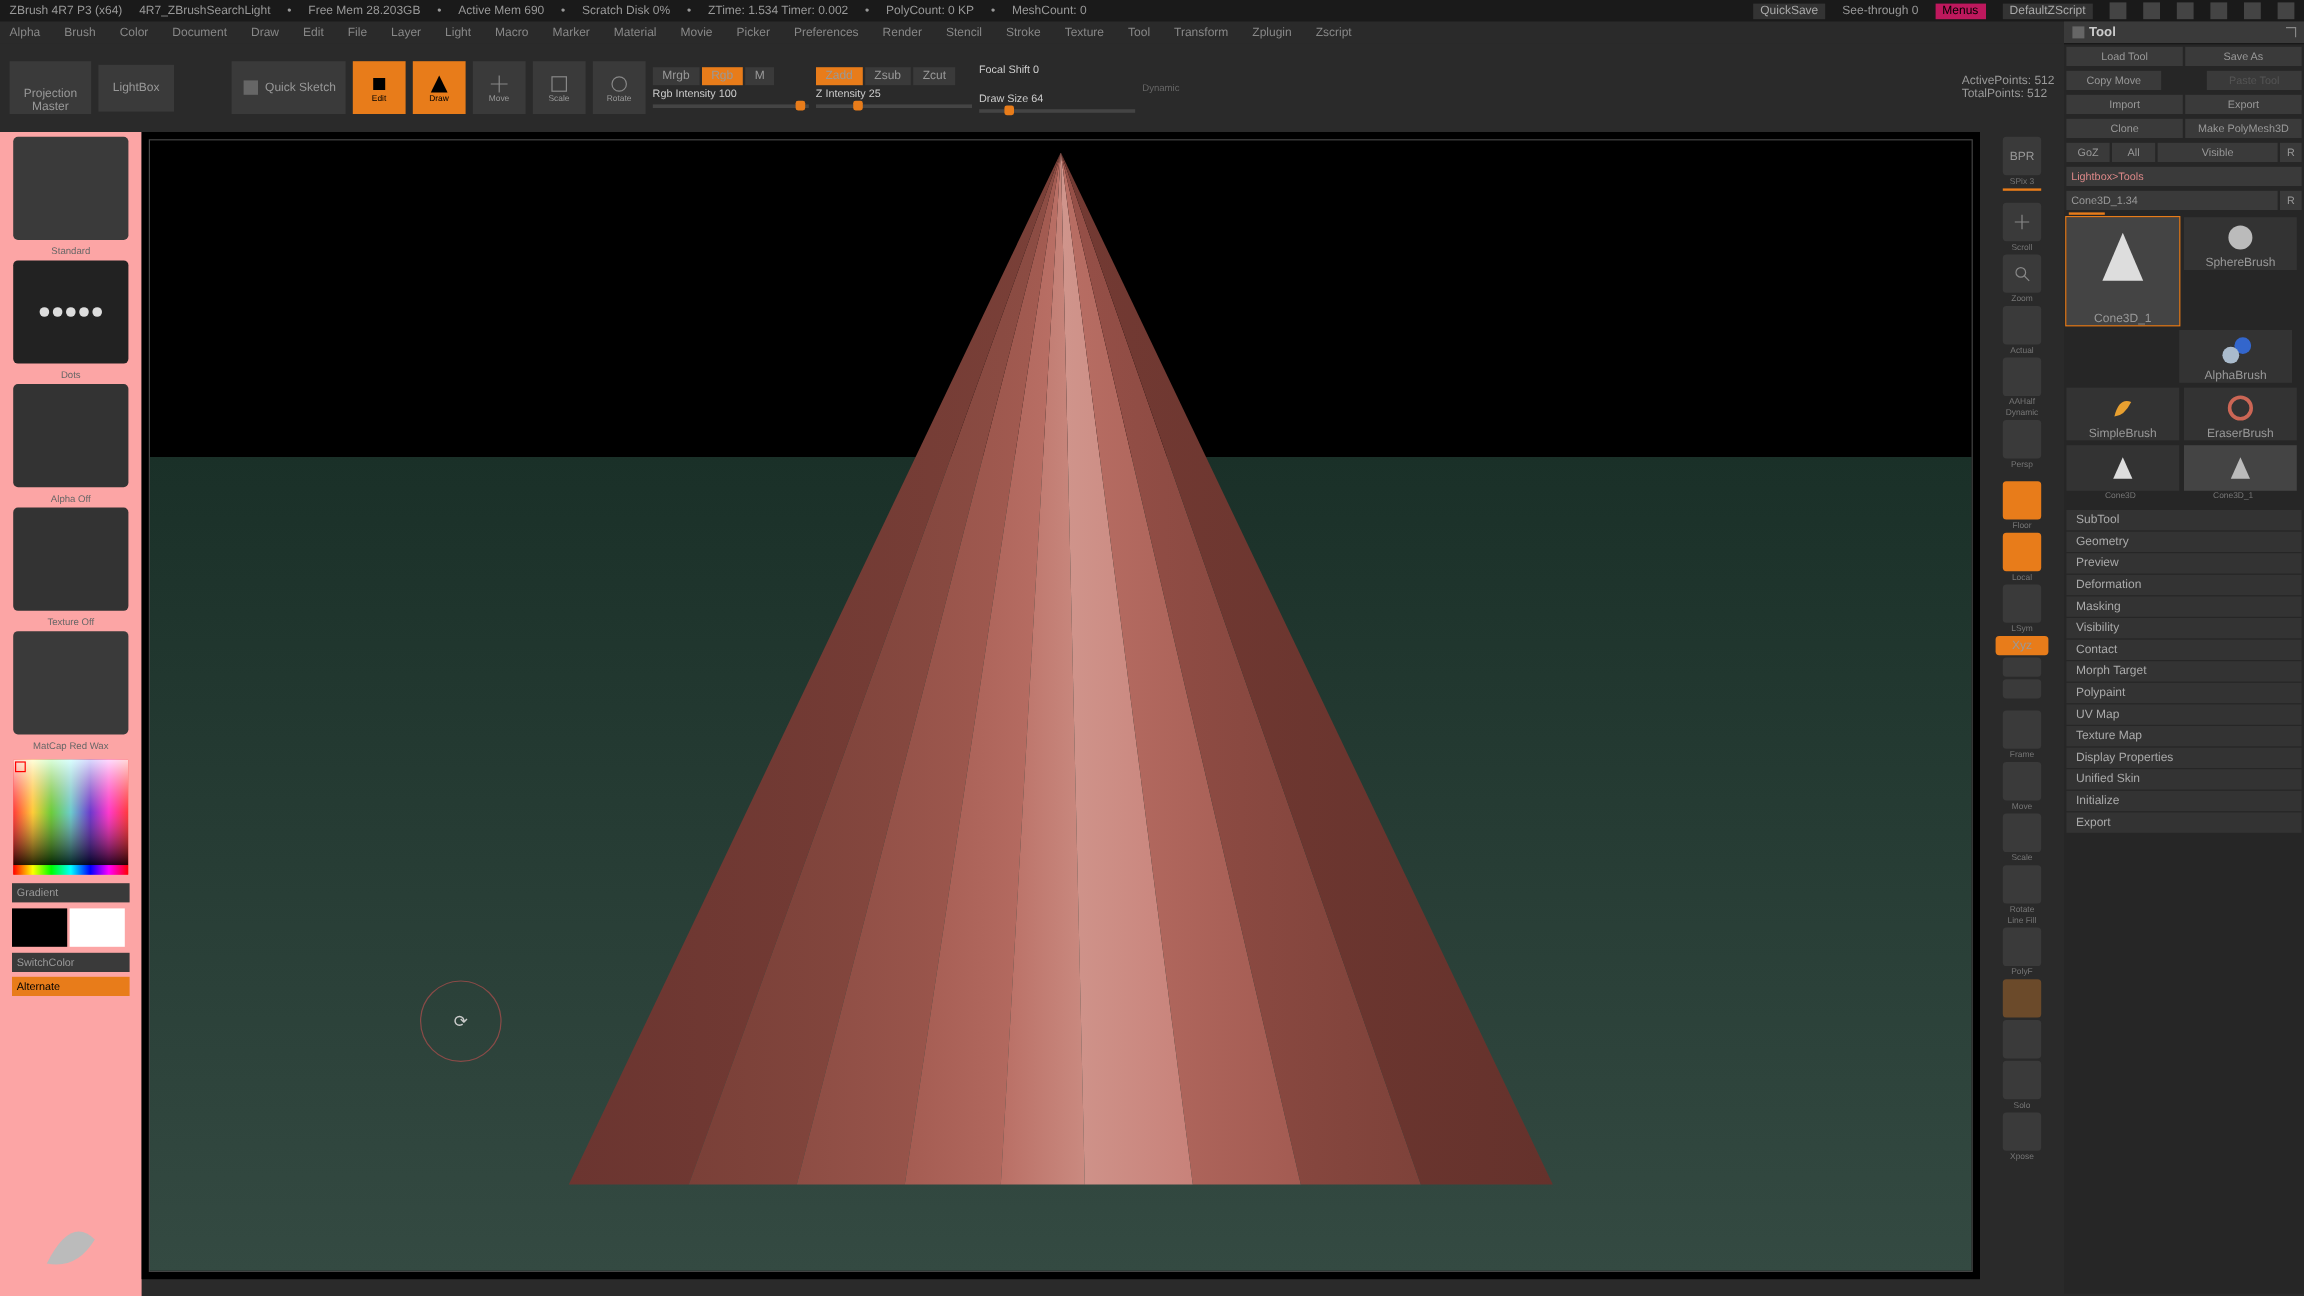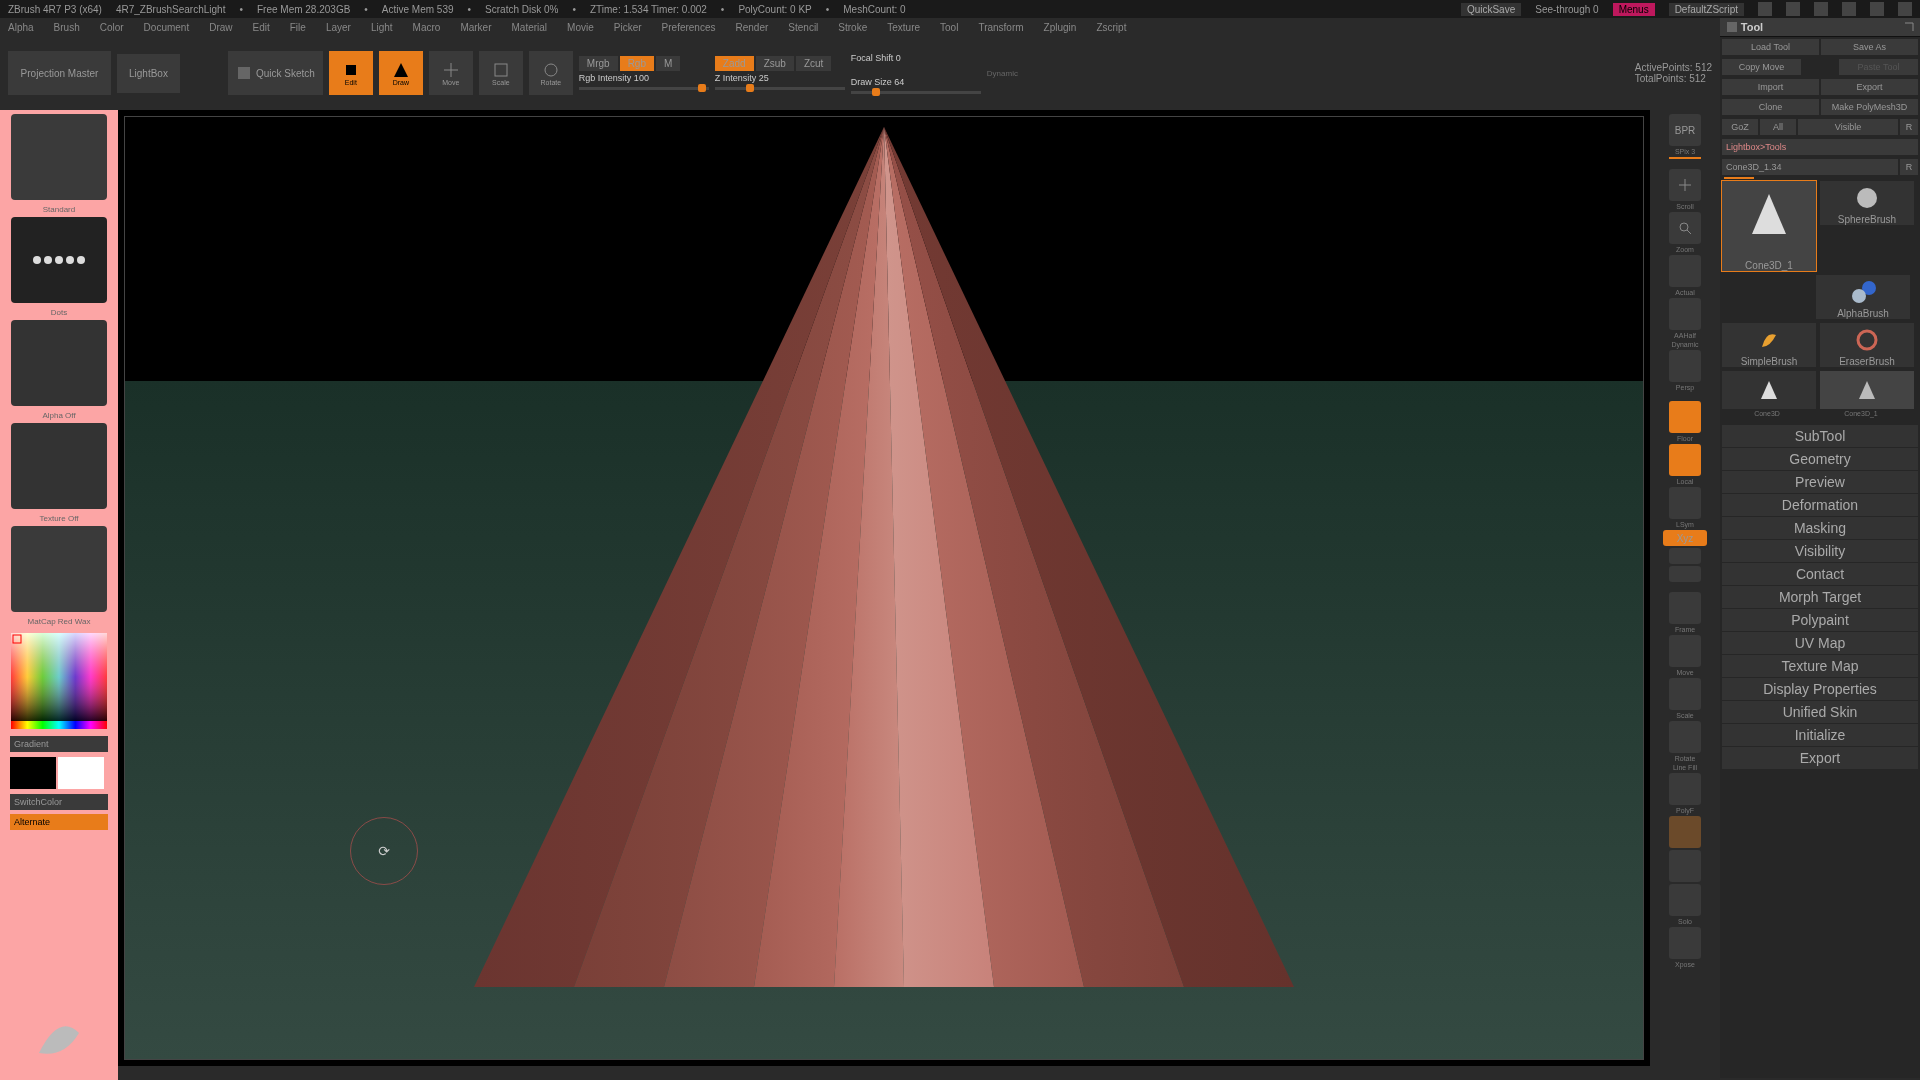--- a/index.html
+++ b/index.html
@@ -17,23 +17,23 @@
 .toolpalette .header{background:#3a3a3a;padding:3px 6px;border-bottom:1px solid #111;display:flex;align-items:center;}
 .toolpalette .header span{color:#ccc;font-weight:bold;font-size:11px;}
 .toolpalette .row{display:flex;gap:2px;padding:2px;}
 .toolpalette .btn{background:#3a3a3a;padding:3px 4px;color:#999;font-size:9px;flex:1;text-align:center;}
 .toolpalette .btn.dim{color:#555;margin-left:36px;}
 .toolpalette .btn.small{flex:0 0 18px;}
 .toolpalette .slot{width:94px;height:90px;background:#333;margin:2px;display:flex;flex-direction:column;align-items:center;justify-content:flex-end;font-size:8px;color:#777;position:relative;}
 .toolpalette .slot.sel{background:#444;outline:1px solid #e87c1a;}
 .toolpalette .slot svg{position:absolute;top:8px;}
 .toolpalette .slotsm{width:94px;height:38px;background:#333;margin:2px 2px 0;display:flex;align-items:center;justify-content:center;position:relative;}
-.toolpalette .section{background:#333;padding:3px 8px;color:#aaa;font-size:14px;margin:1px 2px;text-align:center;}
+.toolpalette .section{background:#333;padding:3px 8px;color:#aaa;font-size:10px;margin:1px 2px;}
 .toprow{position:absolute;left:0;top:36px;right:200px;height:74px;display:flex;align-items:center;padding:8px;gap:6px;}
-.toprow .projmaster{width:103px;height:44px;background:#3a3a3a;display:flex;align-items:center;justify-content:center;text-align:center;font-size:9px;}
+.toprow .projmaster{width:68px;height:44px;background:#3a3a3a;display:flex;align-items:flex-end;justify-content:center;text-align:center;font-size:9px;}
 .toprow .lightbox{background:#3a3a3a;padding:14px 12px;}
 .toprow .iconbtn{width:44px;height:44px;background:#3a3a3a;display:flex;flex-direction:column;align-items:center;justify-content:center;}
 .toprow .iconbtn.active{background:#e87c1a;color:#000;}
 .toprow .qsketch{display:flex;align-items:center;gap:4px;background:#3a3a3a;padding:4px 8px;height:44px;}
 .toprow .sliderblk{display:flex;flex-direction:column;gap:2px;min-width:130px;}
 .toprow .sliderblk .top{display:flex;gap:2px;}
 .toprow .sliderblk .btn{background:#3a3a3a;padding:2px 8px;font-size:9px;}
 .toprow .sliderblk .btn.active{background:#e87c1a;color:#000;}
 .toprow .sliderblk .label{font-size:9px;color:#ccc;}
 .toprow .sliderblk .bar{height:3px;background:#444;position:relative;margin-top:2px;}
@@ -64,21 +64,21 @@
 </style>
 </head>
 <body>
 
 <div class="topbar">
   <span>ZBrush 4R7 P3 (x64)</span>
   <span>4R7_ZBrushSearchLight</span>
   <span>•</span>
     <span>Free Mem 28.203GB</span>
   <span>•</span>
-    <span>Active Mem 539</span>
+    <span>Active Mem 690</span>
   <span>•</span>
     <span>Scratch Disk 0%</span>
   <span>•</span>
     <span>ZTime: 1.534 Timer: 0.002</span>
   <span>•</span>
     <span>PolyCount: 0 KP</span>
   <span>•</span>
     <span>MeshCount: 0</span>
   <div class="spacer"></div>
   <span class="btn">QuickSave</span>

